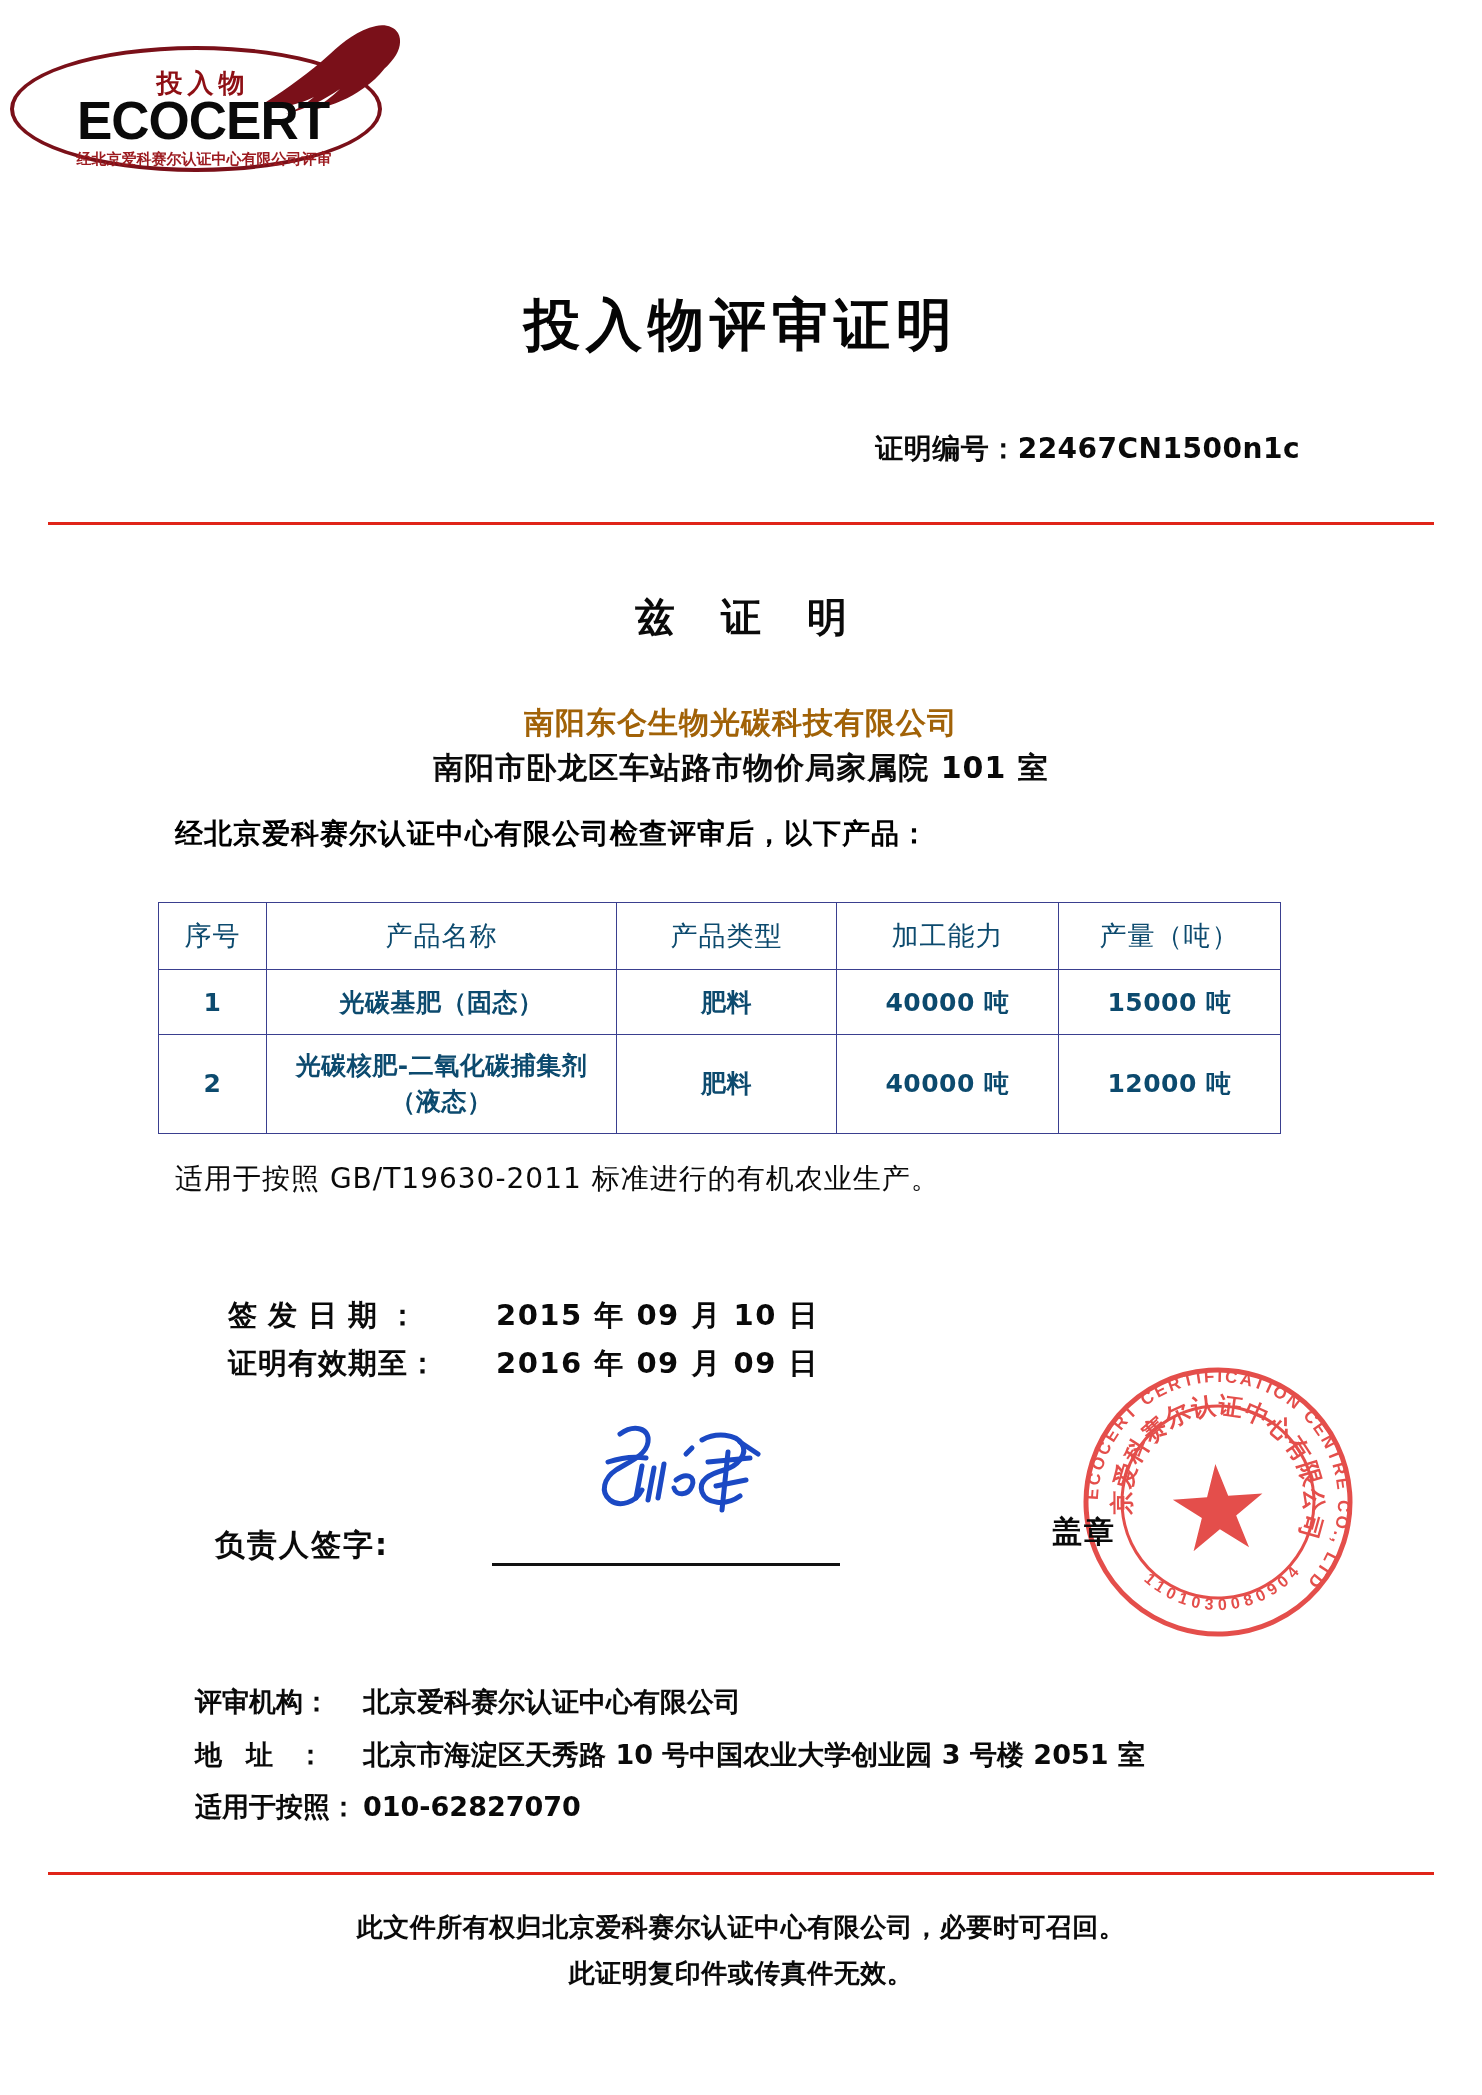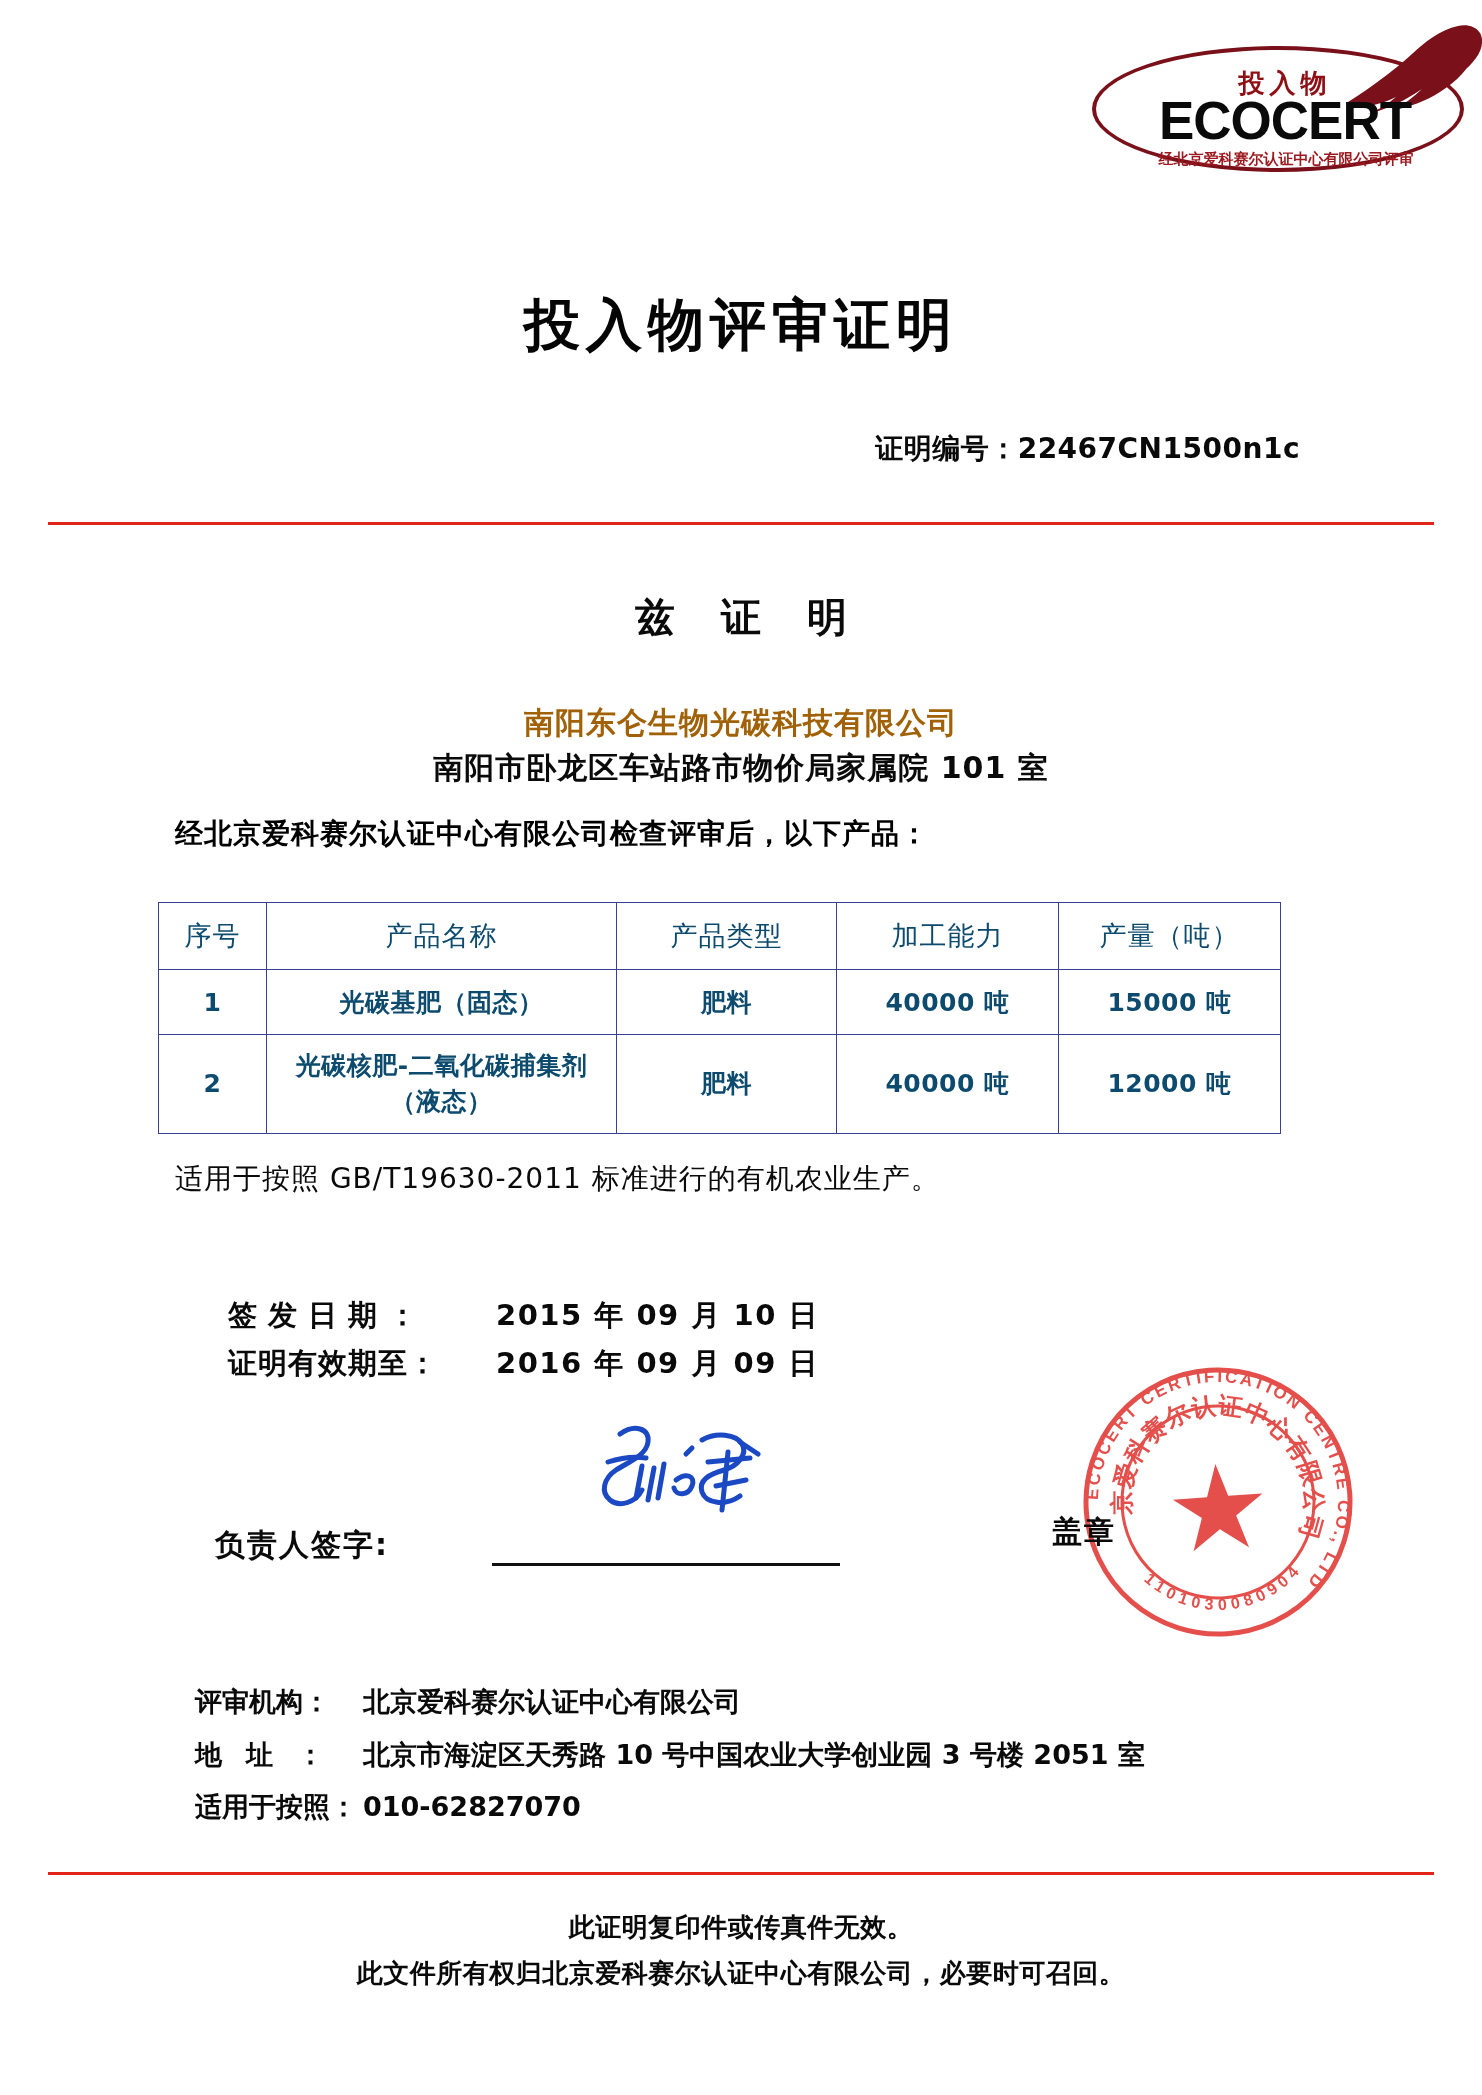--- a/index.html
+++ b/index.html
@@ -19,21 +19,21 @@
     overflow: hidden;
     margin: 0 auto;
   }
 
   
   .logo-wrap {
     position: absolute;
     left: 0; right: 0;
     top: 24px;
     display: flex;
-    justify-content: flex-end;
+    justify-content: flex-start;
   }
   .logo {
     position: relative;
     width: 400px;
     height: 170px;
   }
   .logo-oval {
     position: absolute;
     left: 10px;
     top: 22px;
@@ -455,17 +455,17 @@
     </div>
     <div class="fi-row">
       <span class="fi-lbl">适用于按照：</span>
       <span>010-62827070</span>
     </div>
   </div>
 
   <div class="rule-bottom"></div>
 
   <div class="footer-note">
+    <div>此文件所有权归北京爱科赛尔认证中心有限公司，必要时可召回。</div>
     <div>此证明复印件或传真件无效。</div>
-    <div>此文件所有权归北京爱科赛尔认证中心有限公司，必要时可召回。</div>
   </div>
 
 </div>
 
 </body></html>

